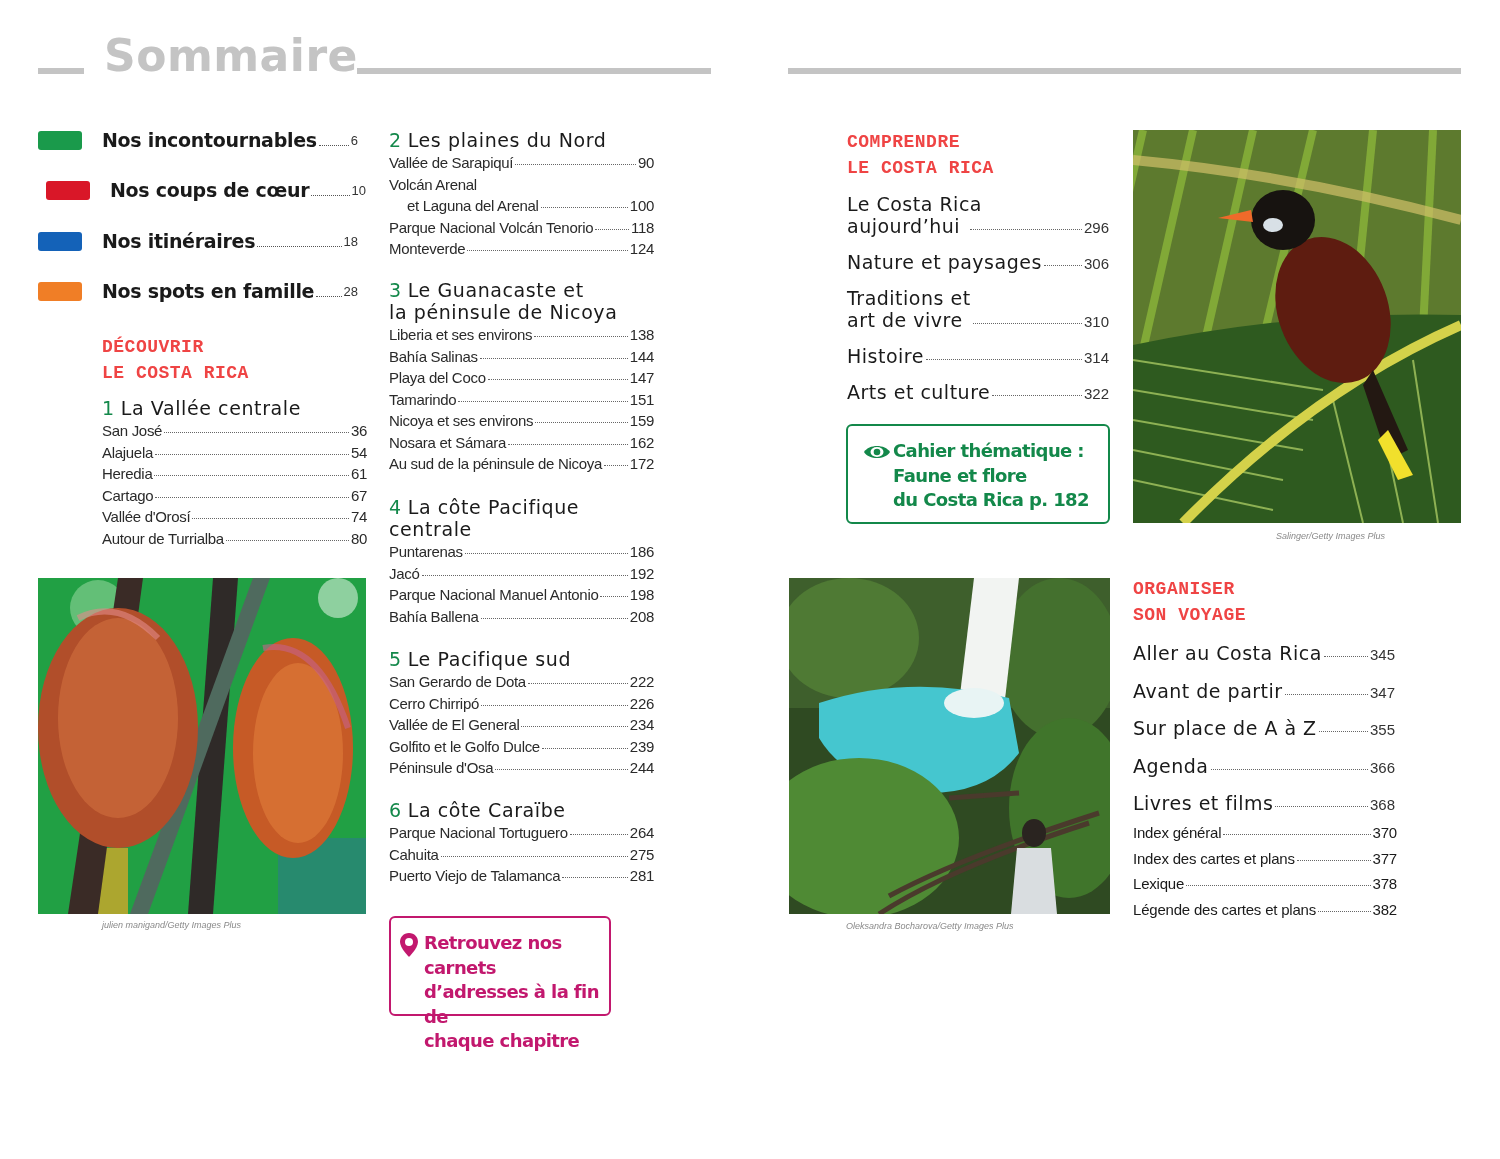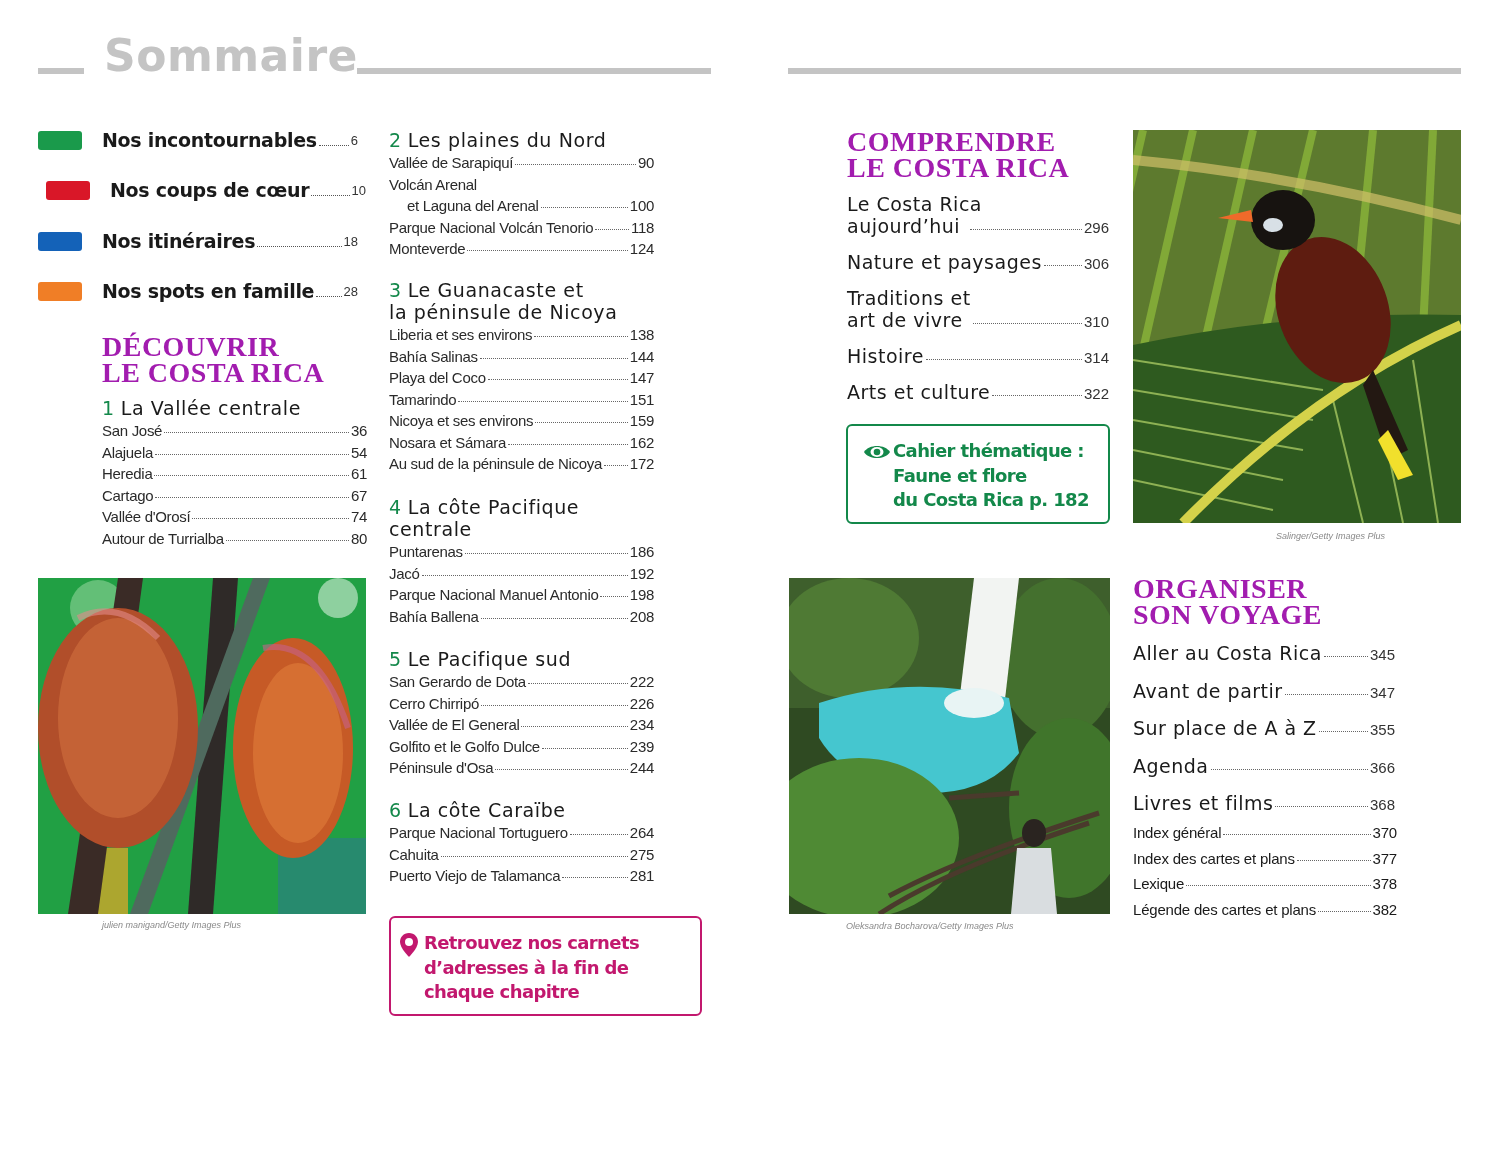--- a/index.html
+++ b/index.html
@@ -11,22 +11,22 @@
            color:#c4c4c4; letter-spacing:0.5px; font-family:"DejaVu Sans", sans-serif; }
 
   
   .feat { position:absolute; left:38px; width:320px; height:24px; display:flex; align-items:center; }
   .feat .swatch { width:44px; height:19px; border-radius:3px; flex:none; }
   .feat .flabel { margin-left:20px; font-size:19px; font-weight:bold; white-space:nowrap;
                   font-family:"DejaVu Sans", sans-serif; letter-spacing:-0.3px; }
   .feat .dots { flex:1; border-bottom:1px dotted #555; margin:0 2px; transform:translateY(5px); }
   .feat .fpage { font-size:13px; color:#333; }
 
-  .sec-head { position:absolute; font-family:Liberation Serif, serif; font-weight:bold;
-              color:#a21caf; font-size:28px; line-height:26px; letter-spacing:0.5px; }
+  .sec-head { position:absolute; font-family:Liberation Mono, monospace; font-weight:bold;
+              color:#ef4444; font-size:18px; line-height:26px; letter-spacing:0.5px; }
 
   .chap { position:absolute; width:265px; }
   .chap .ch-title { font-family:"DejaVu Sans", sans-serif; font-size:19px; line-height:22px;
                     color:#1a1a1a; letter-spacing:0.6px; margin-bottom:1px; }
   .chap .ch-num { color:#13884a; margin-right:6px; }
   .entry { display:flex; align-items:baseline; font-size:15px; line-height:21.5px; color:#2a2a2a;
            letter-spacing:-0.3px; }
   .entry .e-label { white-space:nowrap; }
   .entry .e-dots { flex:1; border-bottom:1px dotted #666; margin:0 2px; min-width:6px; transform:translateY(-3px); }
   .entry .e-page { white-space:nowrap; }
@@ -270,21 +270,21 @@
       <span class="e-dots"></span>
       <span class="e-page">275</span>
     </div>
   <div class="entry">
       <span class="e-label">Puerto Viejo de Talamanca</span>
       <span class="e-dots"></span>
       <span class="e-page">281</span>
     </div>
 </div>
 
-<div class="callout" style="left:389px; top:916px; width:313px; height:100px; border-color:#c2186e;">
+<div class="callout" style="left:389px; top:916px; width:222px; height:100px; border-color:#c2186e;">
   <svg class="abs" style="left:8px; top:14px;" width="20" height="26" viewBox="0 0 20 26">
     <path d="M10 1 C4.5 1 1 5 1 10 C1 16 10 25 10 25 C10 25 19 16 19 10 C19 5 15.5 1 10 1 Z" fill="#c2186e"></path>
     <circle cx="10" cy="10" r="4" fill="#ffffff"></circle>
   </svg>
   <div class="ctext abs" style="left:33px; top:13px; color:#c2186e;">
     <div>Retrouvez nos carnets</div>
     <div>d’adresses à la fin de</div>
     <div>chaque chapitre</div>
   </div>
 </div>

